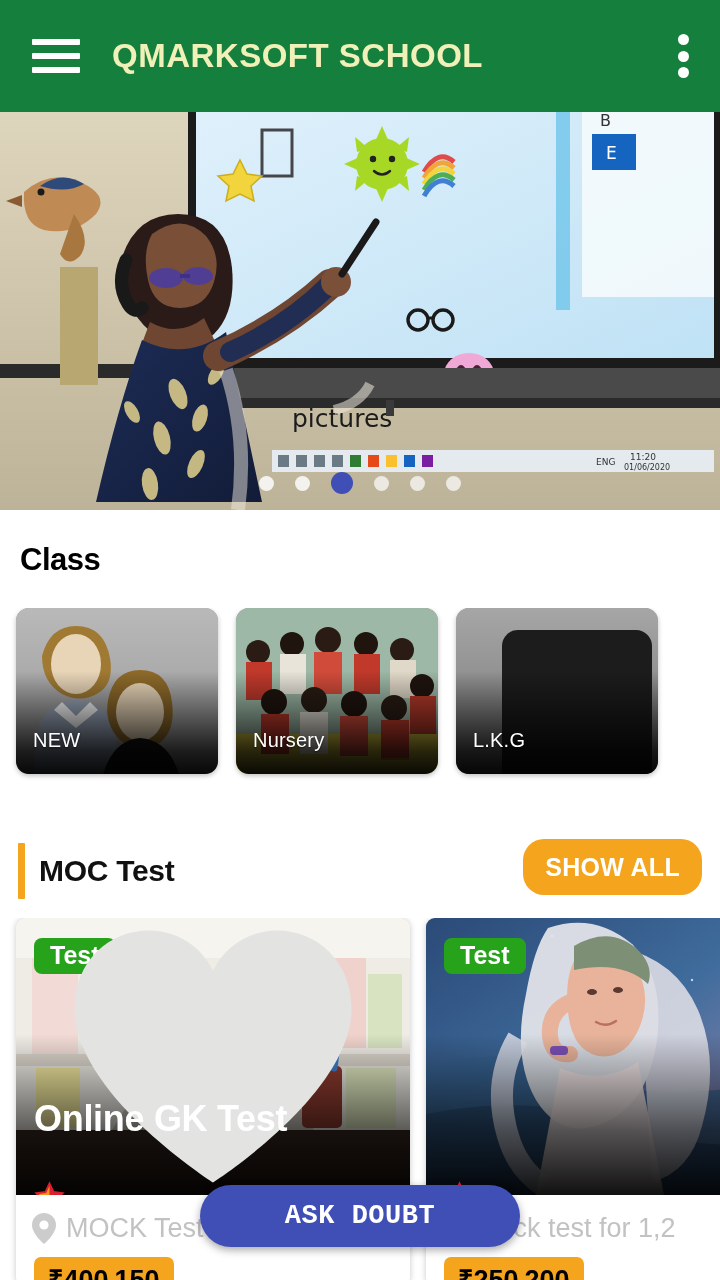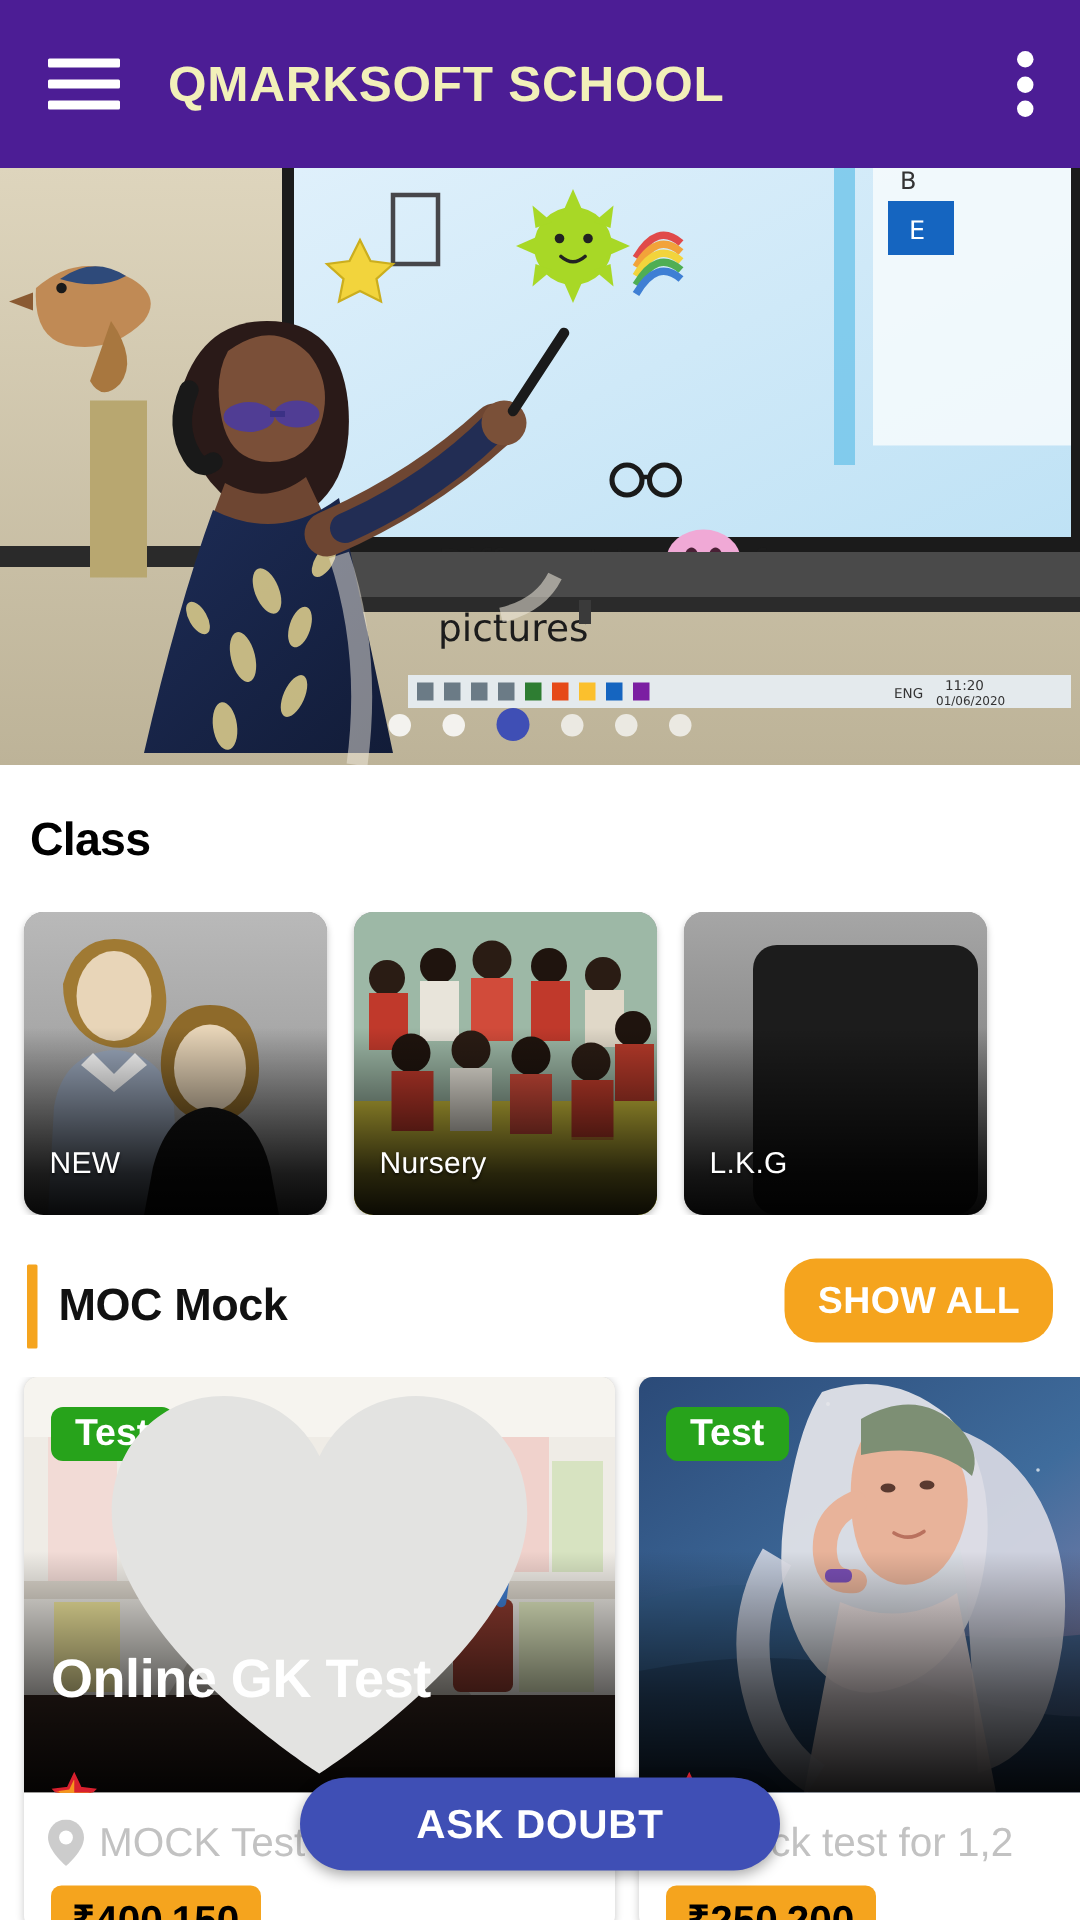--- a/index.html
+++ b/index.html
@@ -6,21 +6,21 @@
   html, body {
     width:720px; height:1280px;
     overflow:hidden;
     background:#ffffff;
     font-family:"Liberation Sans", sans-serif;
   }
 
   
   .appbar{
     position:relative; width:720px; height:112px;
-    background:#4c1d95;
+    background:#15803d;
     display:flex; align-items:center;
   }
   .hamburger{
     width:48px; height:34px; margin-left:32px;
     display:flex; flex-direction:column; justify-content:space-between;
     cursor:pointer;
   }
   .hamburger span{ display:block; height:6px; background:#ffffff; border-radius:1px; }
   .appbar-title{
     margin-left:32px;
@@ -56,21 +56,21 @@
     font-size:31px; font-weight:bold; color:#000000;
     letter-spacing:-.5px;
   }
 
   .class-row{
     margin-top:30px; padding-left:16px;
     display:flex; gap:18px; overflow:hidden; height:202px;
   }
   .class-card{
     position:relative; flex:0 0 auto;
-    width:202px; height:202px; border-radius:13px; overflow:hidden;
+    width:202px; height:166px; border-radius:13px; overflow:hidden;
     background:#9c9c9c;
     box-shadow:0 2px 5px rgba(0,0,0,.25);
   }
   .class-card .art{ position:absolute; inset:0; }
   .class-card .shade{
     position:absolute; left:0; right:0; bottom:0; height:62%;
     background:linear-gradient(to bottom, rgba(0,0,0,0) 0%, rgba(0,0,0,.82) 78%, rgba(0,0,0,.95) 100%);
   }
   .class-card .cap{
     position:absolute; left:17px; bottom:22px;
@@ -156,21 +156,21 @@
   .price .old{ text-decoration:line-through; margin-right:6px; }
 
   
   .fab{
     position:absolute; left:50%; transform:translateX(-50%);
     bottom:33px;
     background:#3f4fb5; color:#ffffff;
     border:none; border-radius:34px;
     height:62px; min-width:320px; padding:0 48px;
     font-size:27px; font-weight:bold; letter-spacing:.5px;
-    font-family:Liberation Sans, sans-serif;
+    font-family:Liberation Mono, monospace;
     box-shadow:0 3px 9px rgba(0,0,0,.35);
     cursor:pointer; z-index:40;
   }
 </style>
 </head>
 <body>
 
 <div class="appbar">
   <div class="hamburger">
     <span></span>
@@ -386,21 +386,21 @@
       <rect x="46" y="22" width="150" height="180" rx="16" fill="#1c1c1c"></rect>
     </svg>
     <div class="shade"></div>
     <div class="cap">L.K.G</div>
   </div>
 
 </div>
 
 <div class="moc-head">
   <div class="moc-bar"></div>
-  <div class="moc-title">MOC Mock</div>
+  <div class="moc-title">MOC Test</div>
   <button class="show-all">SHOW ALL</button>
 </div>
 
 <div class="test-row">
 
   <div class="test-card">
     <div class="test-media">
       <svg viewBox="0 0 394 277" preserveAspectRatio="none">
         <rect width="394" height="277" fill="#efece6"></rect>
         <rect x="0" y="0" width="394" height="40" fill="#f6f4ef"></rect>

